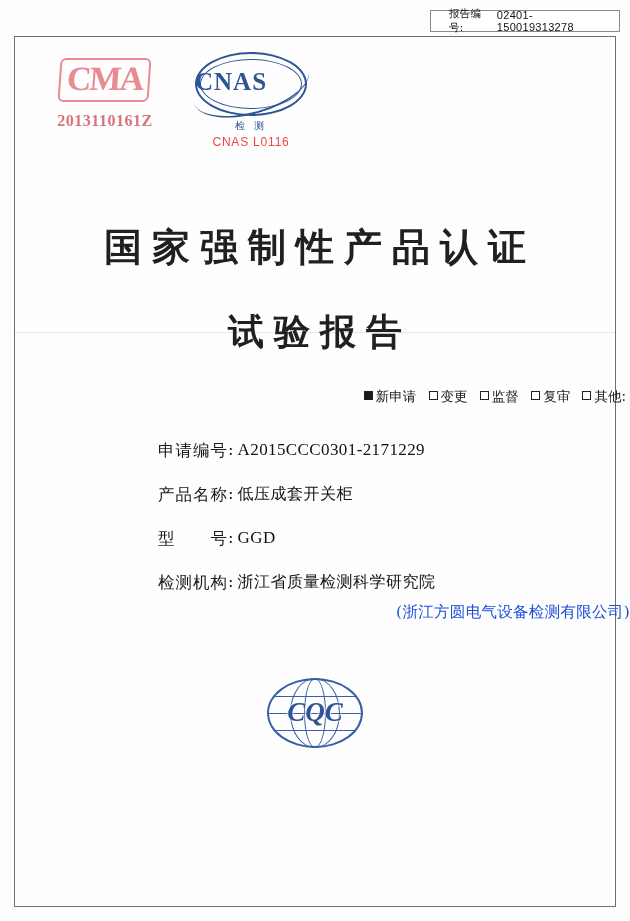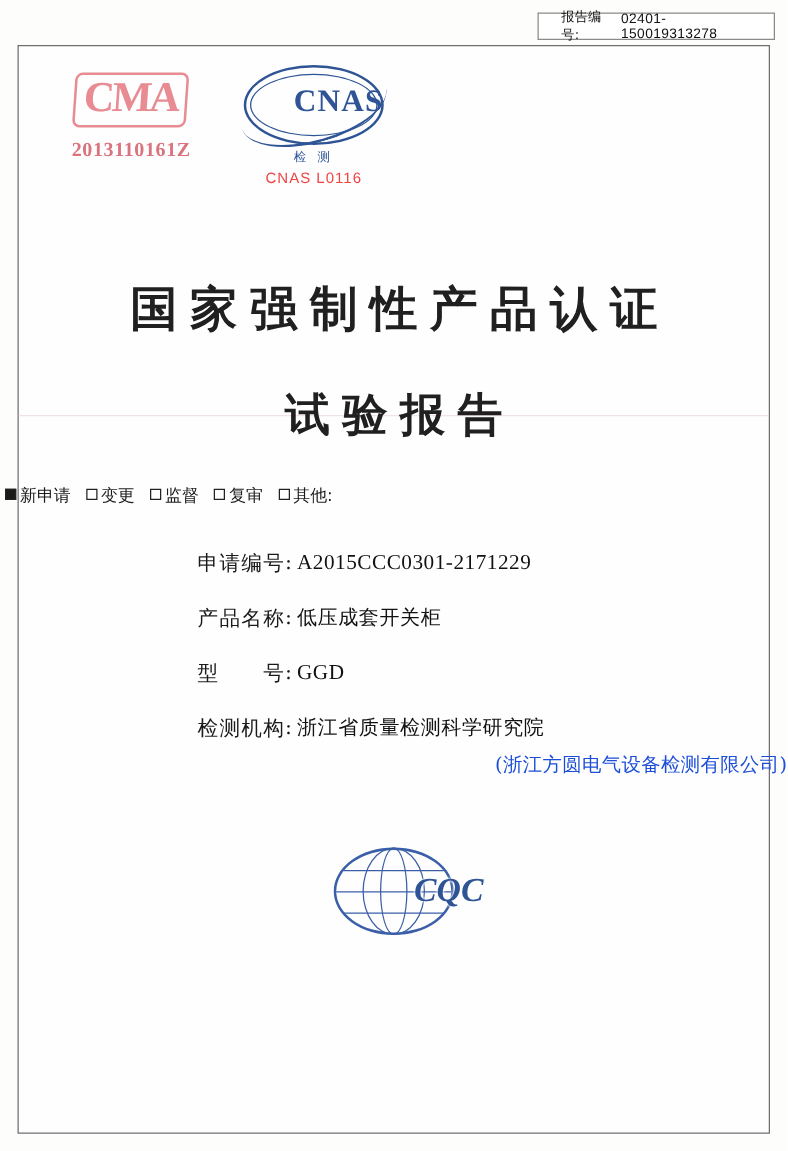--- a/index.html
+++ b/index.html
@@ -141,21 +141,21 @@
     height: 54px;
     border-bottom: 2.5px solid #2f5496;
     border-radius: 50%;
     transform: rotate(-16deg);
   }
   .cnas-text {
     position: absolute;
     top: 16px;
     left: 0;
     width: 112px;
-    text-align: right;
+    text-align: left;
     font-family: "Liberation Serif", serif;
     font-weight: bold;
     font-size: 25px;
     letter-spacing: 1px;
     color: #2f5496;
   }
   .cnas-sub {
     margin-top: 3px;
     font-size: 10px;
     color: #2f5496;
@@ -197,21 +197,21 @@
     color: #202020;
     text-indent: 10px;
   }
 
   
   .checkbox-row {
     position: absolute;
     top: 388px;
     left: 0;
     width: 100%;
-    text-align: left;
+    text-align: right;
     font-family: "DejaVu Sans", sans-serif;
     font-size: 13.5px;
     color: #1a1a1a;
   }
   .cb-item {
     display: inline-block;
     margin: 0 4px;
     white-space: nowrap;
   }
   .cb-box {
@@ -332,21 +332,20 @@
     width: 100%;
     transform: translateY(-52%);
     text-align: center;
     font-family: "Liberation Serif", serif;
     font-weight: bold;
     font-style: italic;
     font-size: 27px;
     color: #2f5496;
     letter-spacing: 0px;
     text-shadow: 0 0 2px #fff, 0 0 3px #fff;
-    margin-left: 44px;
   }
 </style>
 </head>
 <body>
 
 <div class="page">
 
   <div class="report-no-bar">
     <span class="label">报告编号:</span>
     <span class="value">02401-150019313278</span>

